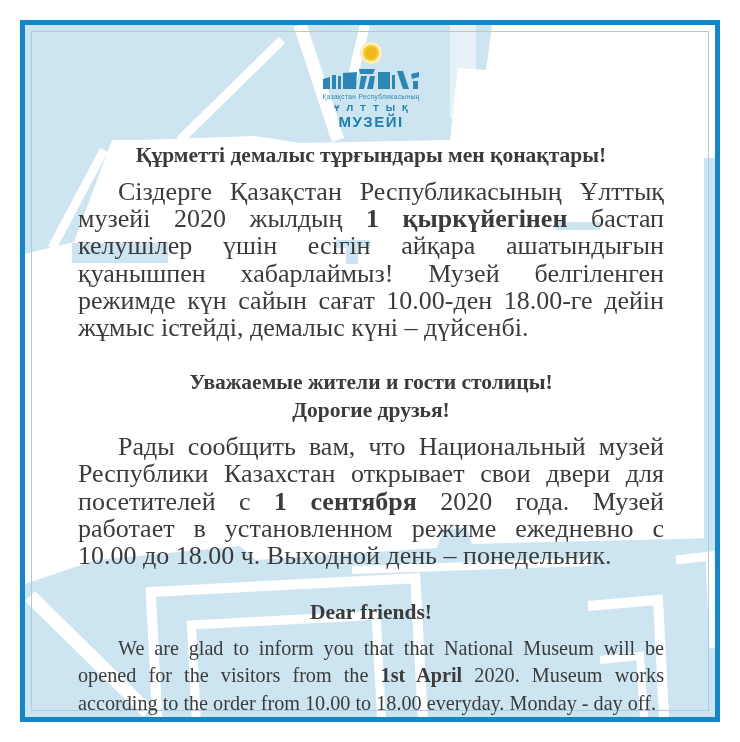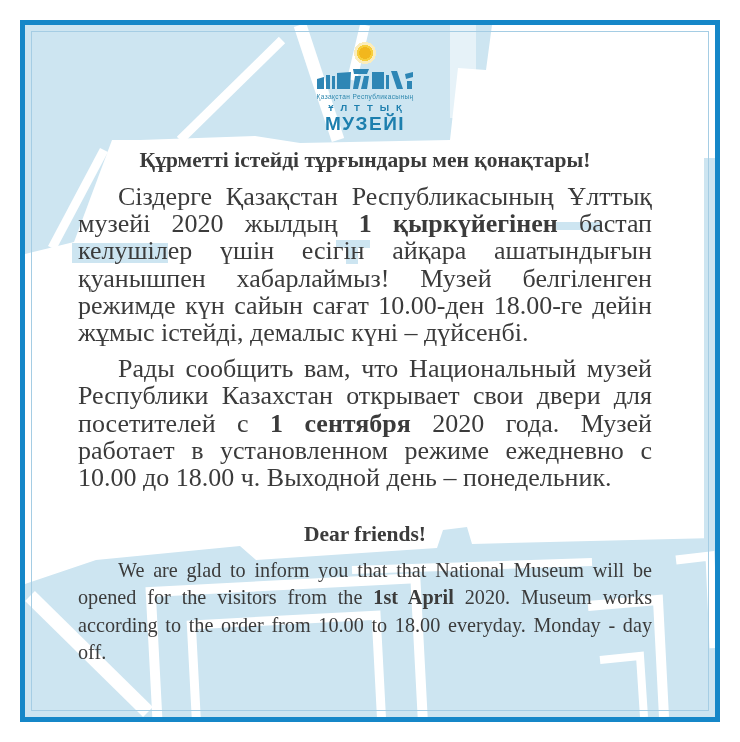--- a/index.html
+++ b/index.html
@@ -4,31 +4,31 @@
 <style>
   html,body{margin:0;padding:0;background:#ffffff;}
   body{width:740px;height:742px;position:relative;overflow:hidden;
        font-family:"Liberation Serif","DejaVu Serif",serif;color:#3b3b3b;}
   .frame{position:absolute;top:20px;left:20px;right:20px;bottom:20px;
          border:5px solid #1587c8;box-sizing:border-box;z-index:3;pointer-events:none;}
   .canvas{position:absolute;top:25px;left:25px;right:25px;bottom:25px;background:#ffffff;z-index:0;}
   .canvas svg{display:block;width:100%;height:100%;}
   .inner-line{position:absolute;top:31px;left:31px;right:31px;bottom:31px;
               border:1px solid #a5cde4;z-index:1;pointer-events:none;}
-  .content{position:absolute;left:78px;right:88px;top:25px;z-index:2;}
+  .content{position:absolute;left:78px;right:76px;top:25px;z-index:2;}
   
   .logo{display:flex;flex-direction:column;align-items:center;margin-top:16px;}
   .logo .sun{width:24px;height:24px;border-radius:50%;
              background:radial-gradient(circle at 50% 50%, #f2b71d 0 6px, #f7cf3d 6px 8px, #fbedbc 8px 11px, rgba(251,237,188,0) 11px);}
   .logo .building{margin-top:2px;}
   .logo .org{font-family:"Liberation Sans","DejaVu Sans",sans-serif;font-size:6.5px;
              letter-spacing:.4px;color:#2b86ad;margin-top:2px;white-space:nowrap;}
   .logo .t1{font-family:"Liberation Sans","DejaVu Sans",sans-serif;font-size:9.5px;font-weight:700;
             letter-spacing:7px;color:#1d7fae;margin-top:2px;text-indent:7px;}
-  .logo .t2{font-family:"Liberation Sans","DejaVu Sans",sans-serif;font-size:19px;font-weight:700;
+  .logo .t2{font-family:"Liberation Sans","DejaVu Sans",sans-serif;font-size:15px;font-weight:700;
             letter-spacing:1.5px;color:#1d7fae;margin-top:0px;}
   
   .h{font-size:21.5px;font-weight:700;text-align:center;line-height:28px;}
   .para{font-size:26px;line-height:27.2px;text-align:justify;text-indent:40px;margin-top:9px;}
   .para b{font-weight:700;}
   .sec-kk .h-wrap{margin-top:11px;}
   .sec-ru .h-wrap{margin-top:27px;}
   .sec-en .h-wrap{margin-top:29px;}
   .sec-en .para{font-size:20.2px;}
 </style>
@@ -85,26 +85,30 @@
         <rect x="90" y="14" width="5" height="8"></rect>
       </g>
     </svg>
     <div class="org">Қазақстан Республикасының</div>
     <div class="t1">ҰЛТТЫҚ</div>
     <div class="t2">МУЗЕЙІ</div>
   </div>
 
   <div class="sec-kk">
     <div class="h-wrap">
-      <div class="h">Құрметті істейді тұрғындары мен қонақтары!</div>
+      <div class="h">Құрметті демалыс тұрғындары мен қонақтары!</div>
     </div>
     <div class="para"><span>Сіздерге Қазақстан Республикасының Ұлттық музейі 2020 жылдың </span><b>1 қыркүйегінен</b><span> бастап келушілер үшін есігін айқара ашатындығын қуанышпен хабарлаймыз! Музей белгіленген режимде күн сайын сағат 10.00-ден 18.00-ге дейін жұмыс істейді, демалыс күні – дүйсенбі.</span></div>
   </div>
 
   <div class="sec-ru">
+    <div class="h-wrap">
+      <div class="h">Уважаемые жители и гости столицы!</div>
+      <div class="h">Дорогие друзья!</div>
+    </div>
     <div class="para"><span>Рады сообщить вам, что Национальный музей Республики Казахстан открывает свои двери для посетителей с </span><b>1 сентября</b><span> 2020 года. Музей работает в установленном режиме ежедневно с 10.00 до 18.00 ч. Выходной день – понедельник.</span></div>
   </div>
 
   <div class="sec-en">
     <div class="h-wrap">
       <div class="h">Dear friends!</div>
     </div>
     <div class="para"><span>We are glad to inform you that that National Museum will be opened for the visitors from the </span><b>1st April</b><span> 2020. Museum works according to the order from 10.00 to 18.00 everyday.  Monday - day off.</span></div>
   </div>
 

